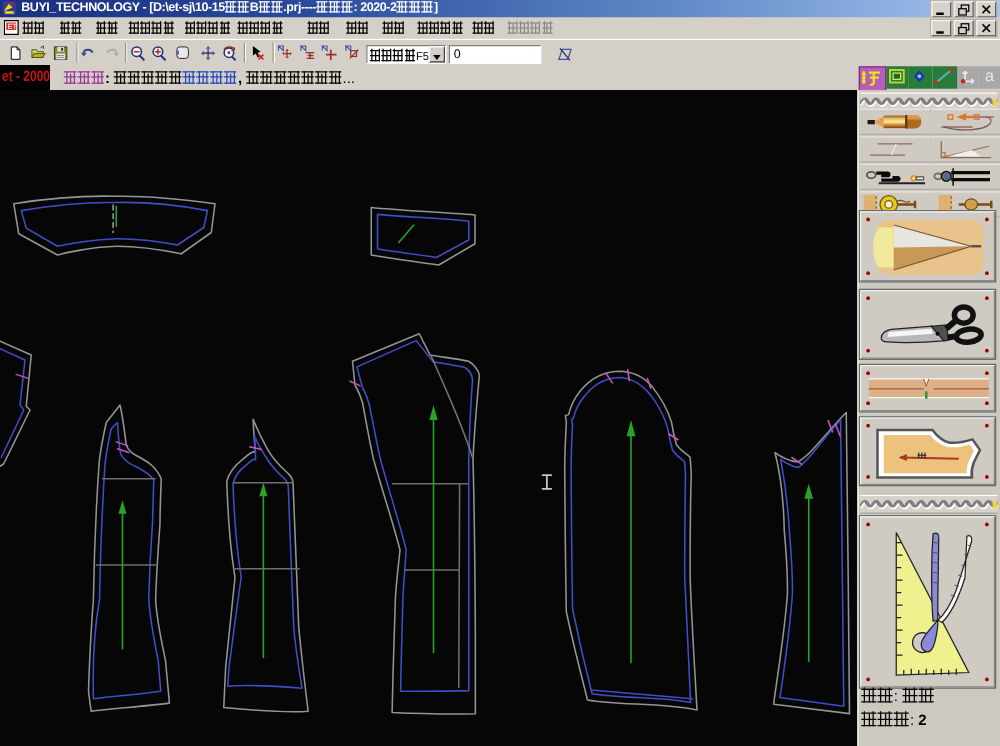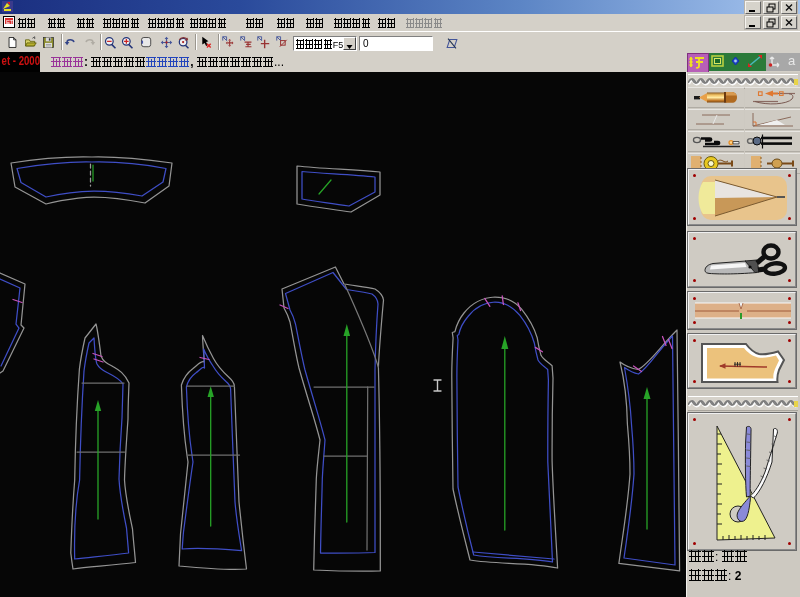--- a/index.html
+++ b/index.html
@@ -52,20 +52,21 @@
 </head>
 <body>
 <div id="app">
 <div id="titlebar">
 <svg id="ticon" width="12" height="12" viewBox="0 0 12 12">
         <rect x="0" y="0" width="11" height="11" fill="#3a3a8c"></rect>
         <path d="M1,8 L5,2 L8,5 Z" fill="#e8e020"></path>
         <path d="M5,1 L8,1 L8,4 Z" fill="#d02020"></path>
         <rect x="2" y="8" width="7" height="2" fill="#e8e020"></rect>
       </svg>
+<div id="ttext">BUYI_TECHNOLOGY - [D:\et-sj\10-15<span class="cj s9"></span><span class="cj s9"></span>B<span class="cj s9"></span><span class="cj s9"></span>.prj----<span class="cj s9"></span><span class="cj s9"></span><span class="cj s9"></span>: 2020-2<span class="cj s9"></span><span class="cj s9"></span><span class="cj s9"></span>]</div>
 <div class="wbtns" style="right:3px;top:1px;">
 <div class="wb">
           <svg width="13" height="10" viewBox="0 0 13 10">
             <rect x="2" y="7" width="6" height="2" fill="#000"></rect>
           </svg>
         </div>
 <div class="wb">
           <svg width="13" height="10" viewBox="0 0 13 10">
             <rect x="4" y="1" width="6" height="5" fill="none" stroke="#000"></rect>
             <rect x="2" y="4" width="6" height="5" fill="#d4d0c8" stroke="#000"></rect>

